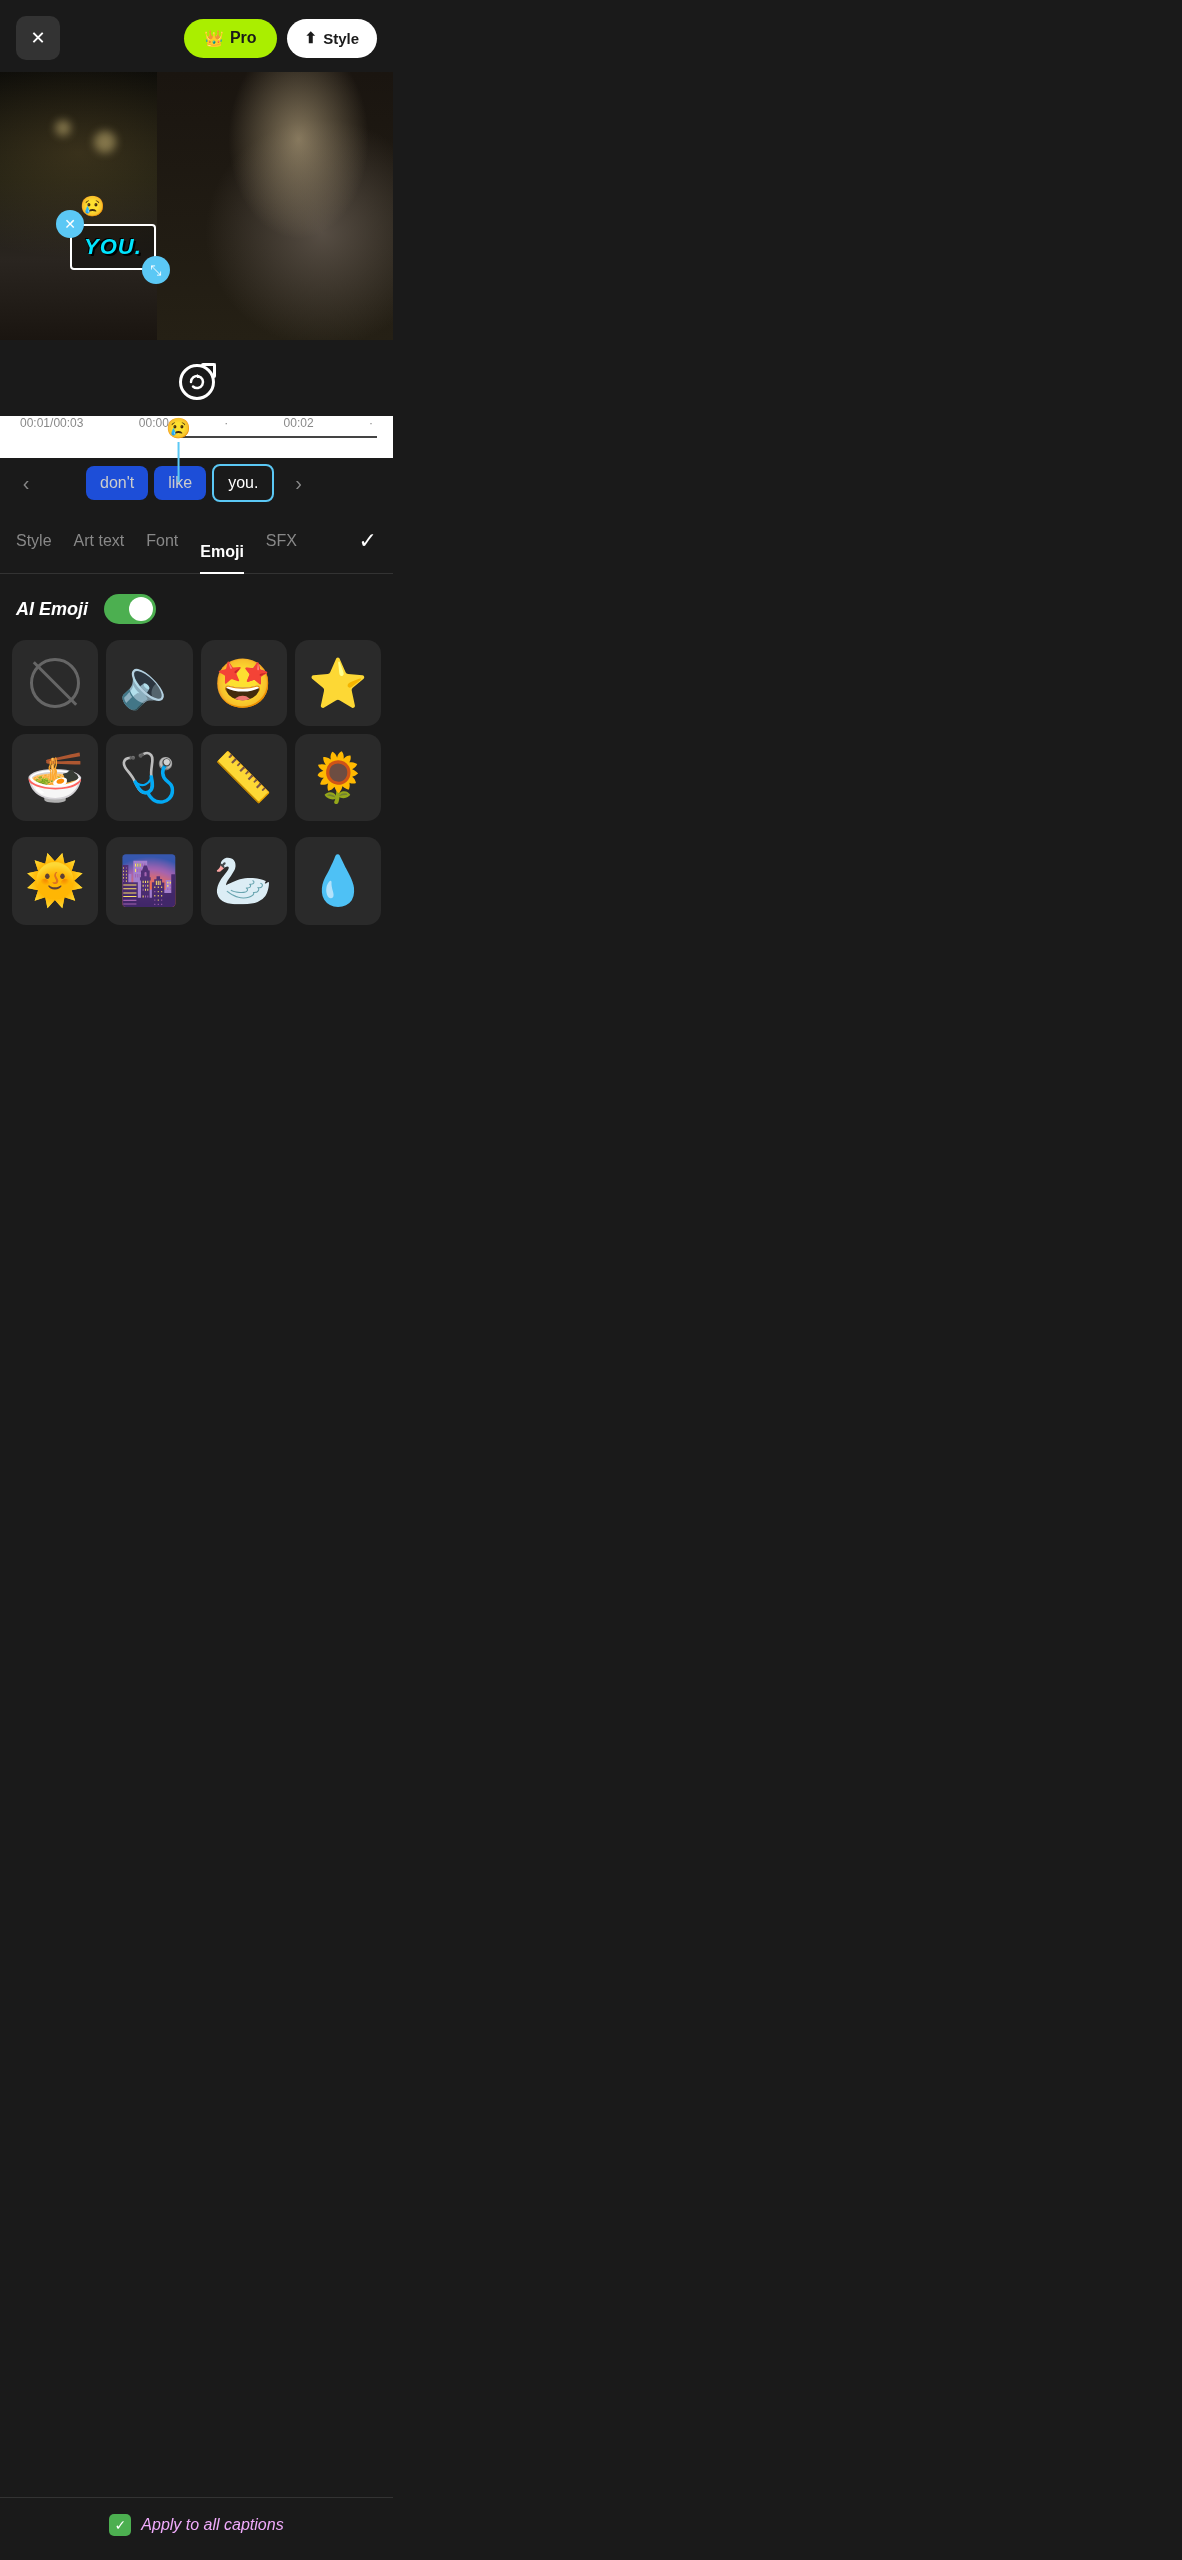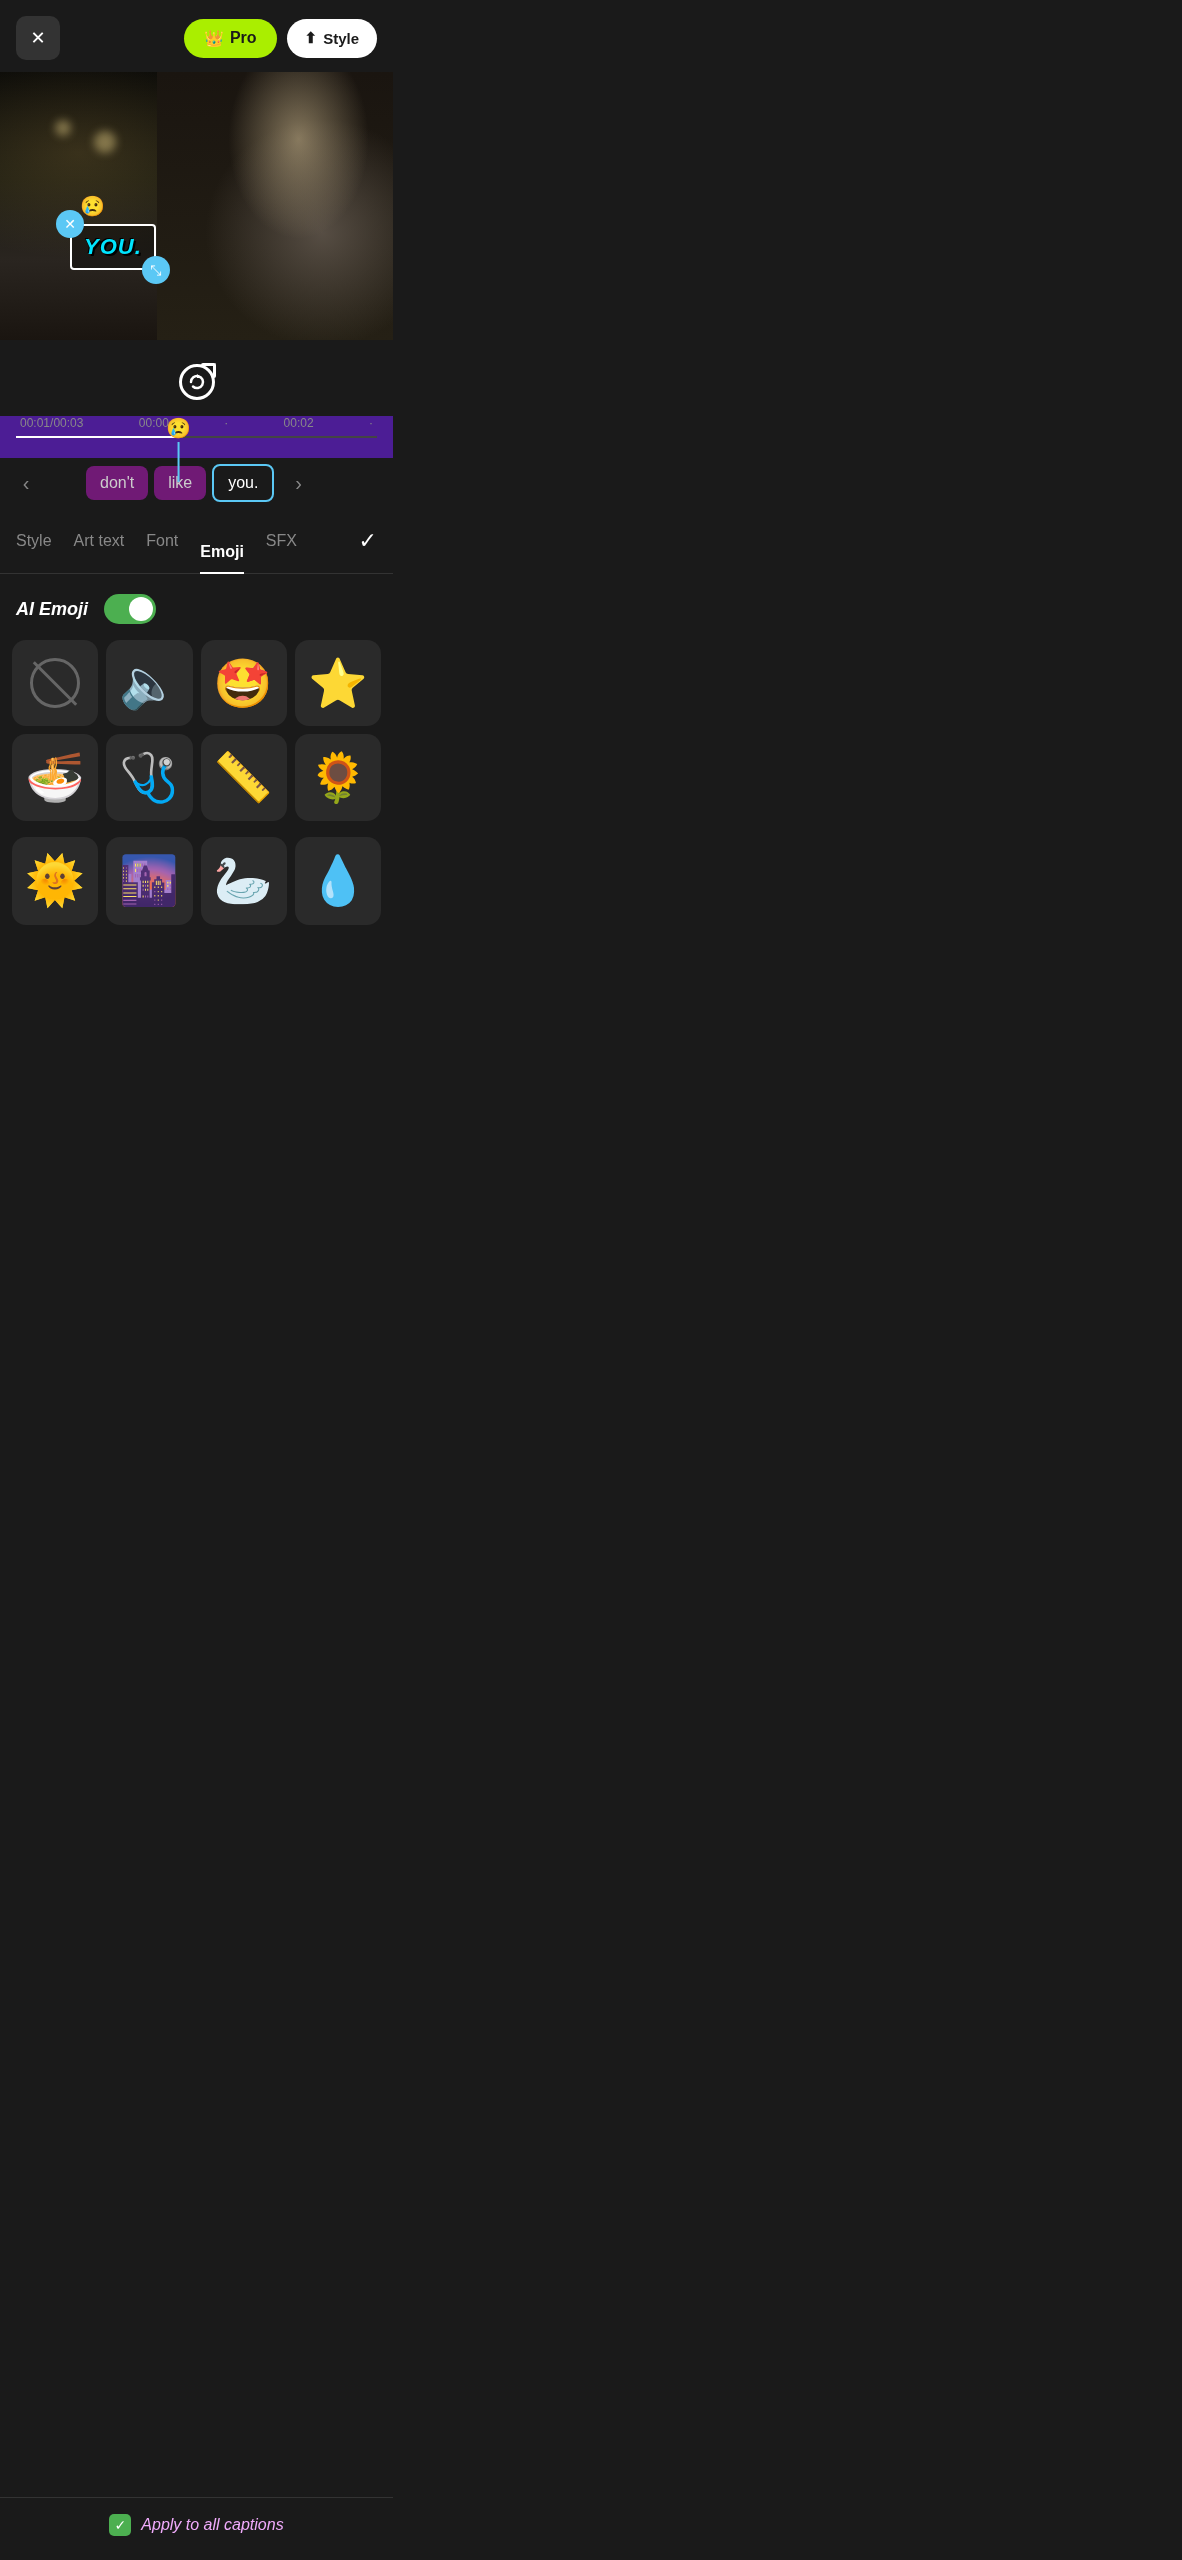--- a/index.html
+++ b/index.html
@@ -190,21 +190,21 @@
       right: -4px;
       width: 12px;
       height: 12px;
       border-top: 3px solid #fff;
       border-right: 3px solid #fff;
       border-radius: 2px;
     }
 
     
     .timeline {
-      background: #4c1d95;
+      background: #ffffff;
       padding: 0 16px 8px;
     }
 
     .timeline-time {
       display: flex;
       justify-content: space-between;
       font-size: 12px;
       color: #888;
       margin-bottom: 6px;
       padding: 0 4px;
@@ -259,21 +259,21 @@
       display: flex;
       align-items: center;
       justify-content: center;
       cursor: pointer;
       color: #888;
       font-size: 20px;
       flex-shrink: 0;
     }
 
     .caption-word {
-      background: #701a75;
+      background: #1d4ed8;
       border-radius: 8px;
       padding: 8px 14px;
       font-size: 16px;
       color: #ccc;
       cursor: pointer;
       white-space: nowrap;
       flex-shrink: 0;
     }
 
     .caption-word.active {

